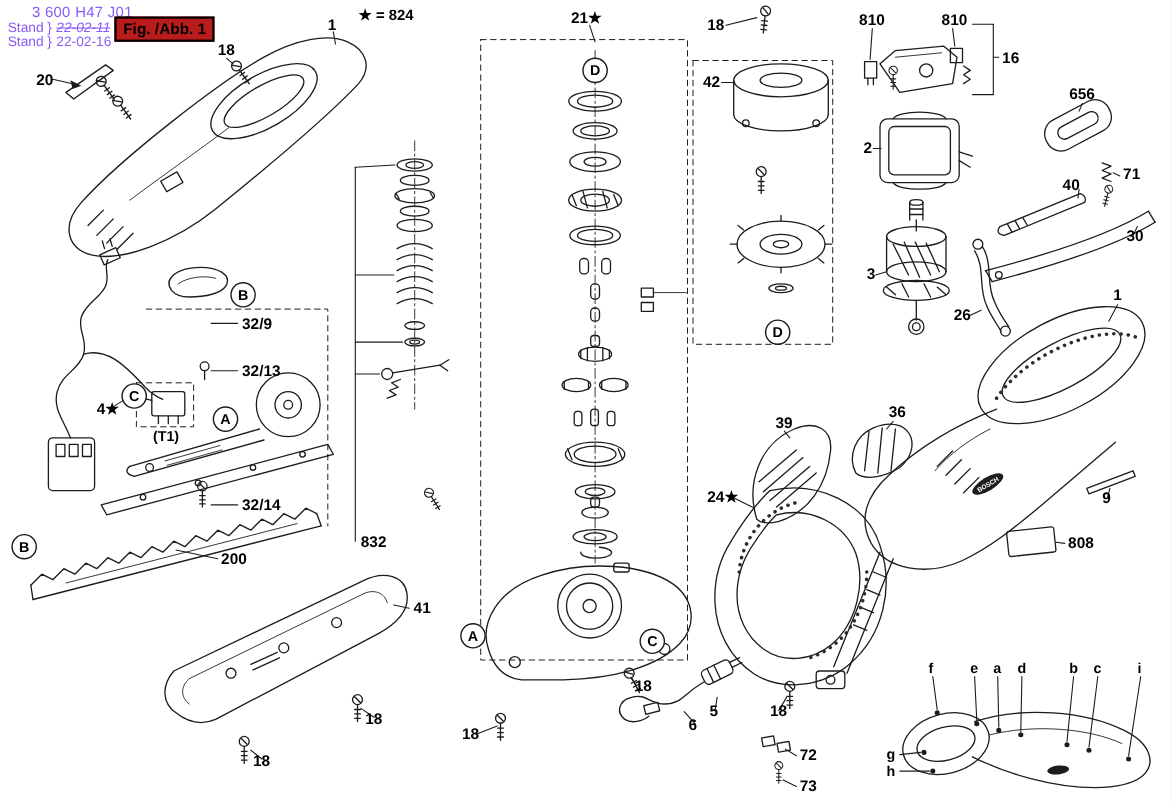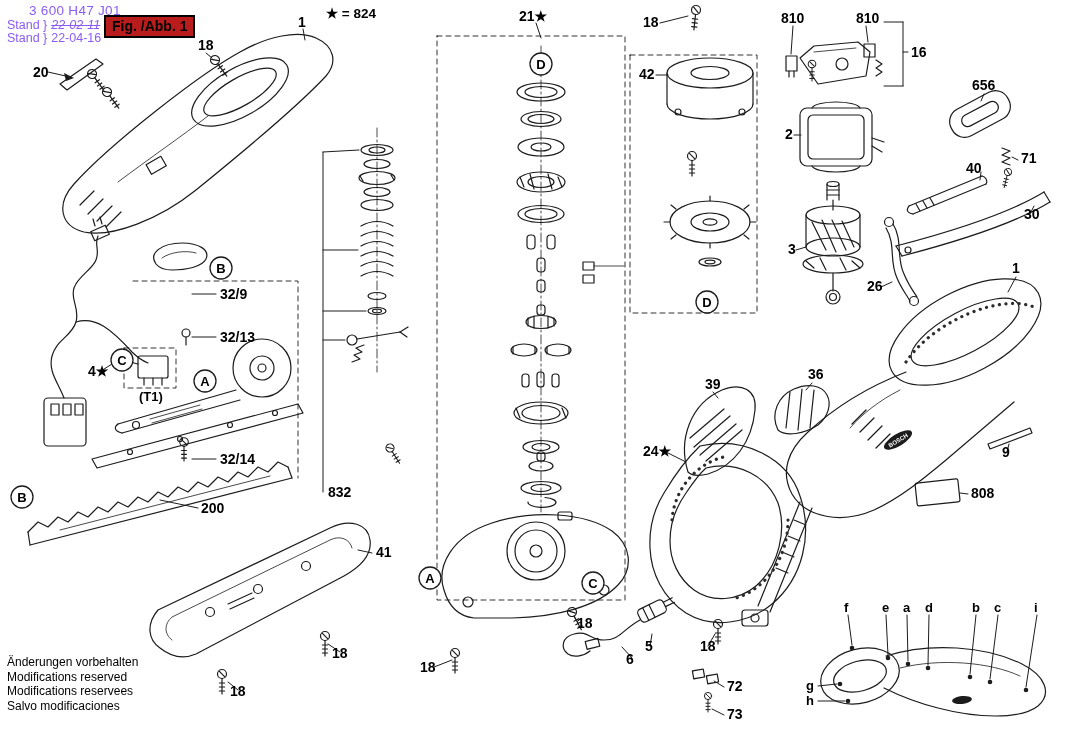--- a/index.html
+++ b/index.html
@@ -593,30 +593,24 @@
 <div class="hdr">
   <div class="pn">3 600 H47 J01</div>
   <div class="rev-row">
     <span class="rl">Stand</span>
     <span class="br">}</span>
     <span class="strike">22-02-11</span>
   </div>
   <div class="rev-row">
     <span class="rl">Stand</span>
     <span class="br">}</span>
-    <span>22-04-16</span>
+    <span>22-02-16</span>
   </div>
 </div>
 <div class="figbox">Fig. /Abb. 1</div>
 
 <div class="star-note">
   <span class="code">★ = 824</span>
 </div>
 
-<div class="footer">
-  <div>Änderungen vorbehalten</div>
-  <div>Modifications reserved</div>
-  <div>Modifications reservees</div>
-  <div>Salvo modificaciones</div>
+
+
 </div>
 
-
-</div>
-
 </body></html>

